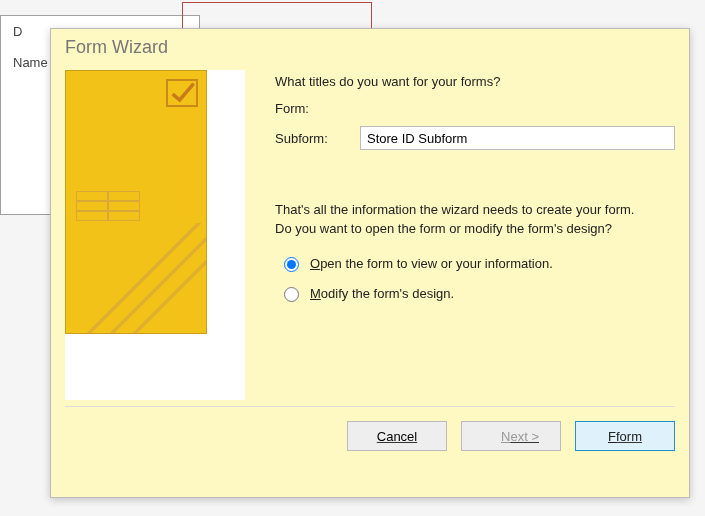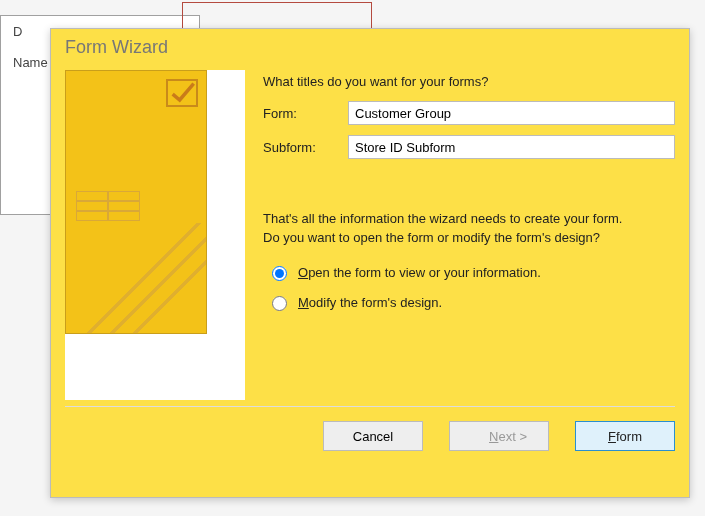--- a/index.html
+++ b/index.html
@@ -35,42 +35,42 @@
     height: 34px;
     border: 1.5px solid #b44a3f;
     box-sizing: border-box;
   }
   .dialog {
     position: absolute;
     left: 50px;
     top: 28px;
     width: 640px;
     height: 470px;
-    background: #fde047;
+    background: #fef9c3;
     border: 1px solid #bbb;
     box-shadow: 0 2px 8px rgba(0,0,0,.2);
     box-sizing: border-box;
     display: flex;
     flex-direction: column;
   }
   .dialog-title {
     padding: 8px 14px 4px 14px;
     color: #777;
     font-size: 18px;
     font-weight: 400;
   }
   .dialog-body {
     flex: 1 1 auto;
     display: flex;
     flex-direction: column;
   }
   .content-row {
     display: flex;
     padding: 8px 14px 0 14px;
-    gap: 18px;
+    gap: 30px;
   }
   .wizard-image {
     width: 180px;
     height: 330px;
     background: #fff;
   }
   .yellow-img {
     width: 140px;
     height: 262px;
     border: 1px solid #c99e1a;
@@ -144,22 +144,23 @@
   .under-u { text-decoration: underline; }
 
   .separator {
     margin: 6px 14px 0 14px;
     border: none;
     border-top: 1px solid #ddd;
   }
   .btn-row {
     display: flex;
     justify-content: flex-end;
-    gap: 26px;
+    gap: 14px;
     padding: 14px 14px 16px 14px;
+    text-decoration: underline;
   }
   .btn {
     width: 100px;
     height: 30px;
     border: 1px solid #bbb;
     background: #eee;
     font-family: inherit;
     font-size: 13px;
     cursor: pointer;
   }
@@ -205,21 +206,20 @@
           <div class="diag"></div>
         </div>
       </div>
 
       <div class="fields-column">
 
         <div class="question">What titles do you want for your forms?</div>
 
         <div class="field-row">
           <label>Form:</label>
-          <input type="text" value="Customer Group" style="">
         </div>
         <div class="field-row">
           <label>Subform:</label>
           <input type="text" value="Store ID Subform" style="">
         </div>
 
         <div class="info">That's all the information the wizard needs to create your form.</div>
         <div class="question">Do you want to open the form or modify the form's design?</div>
 
         <div class="radio-row">

